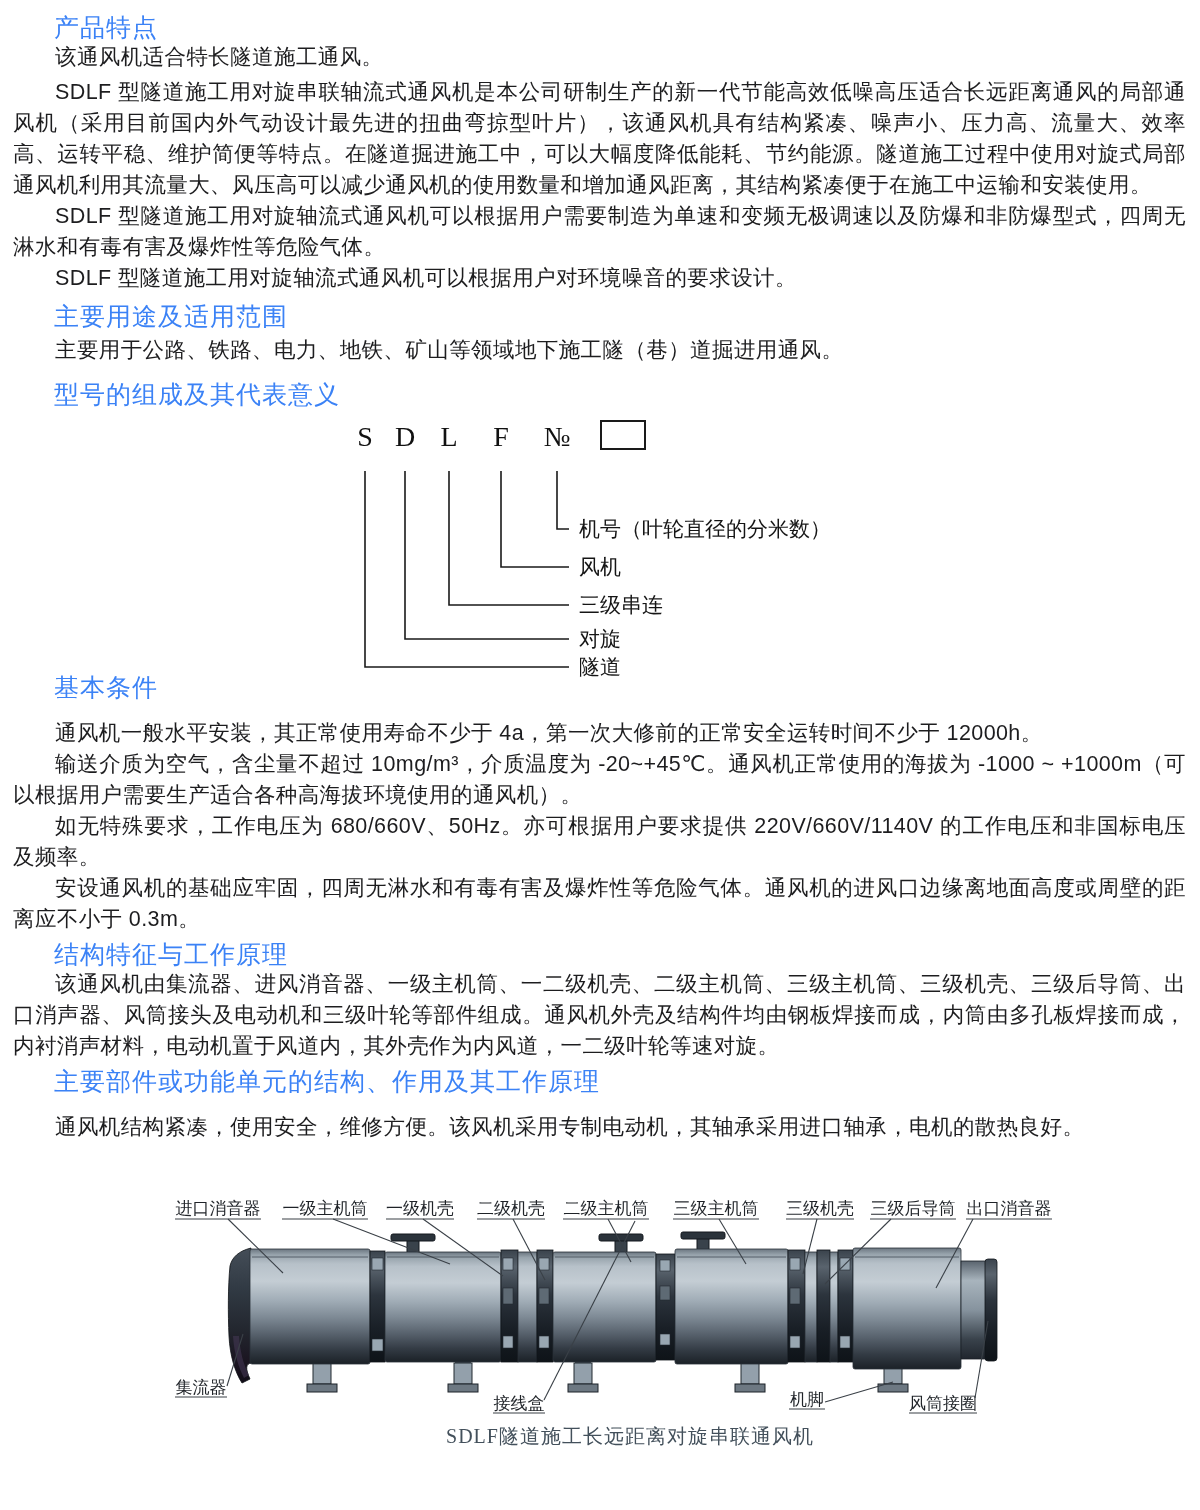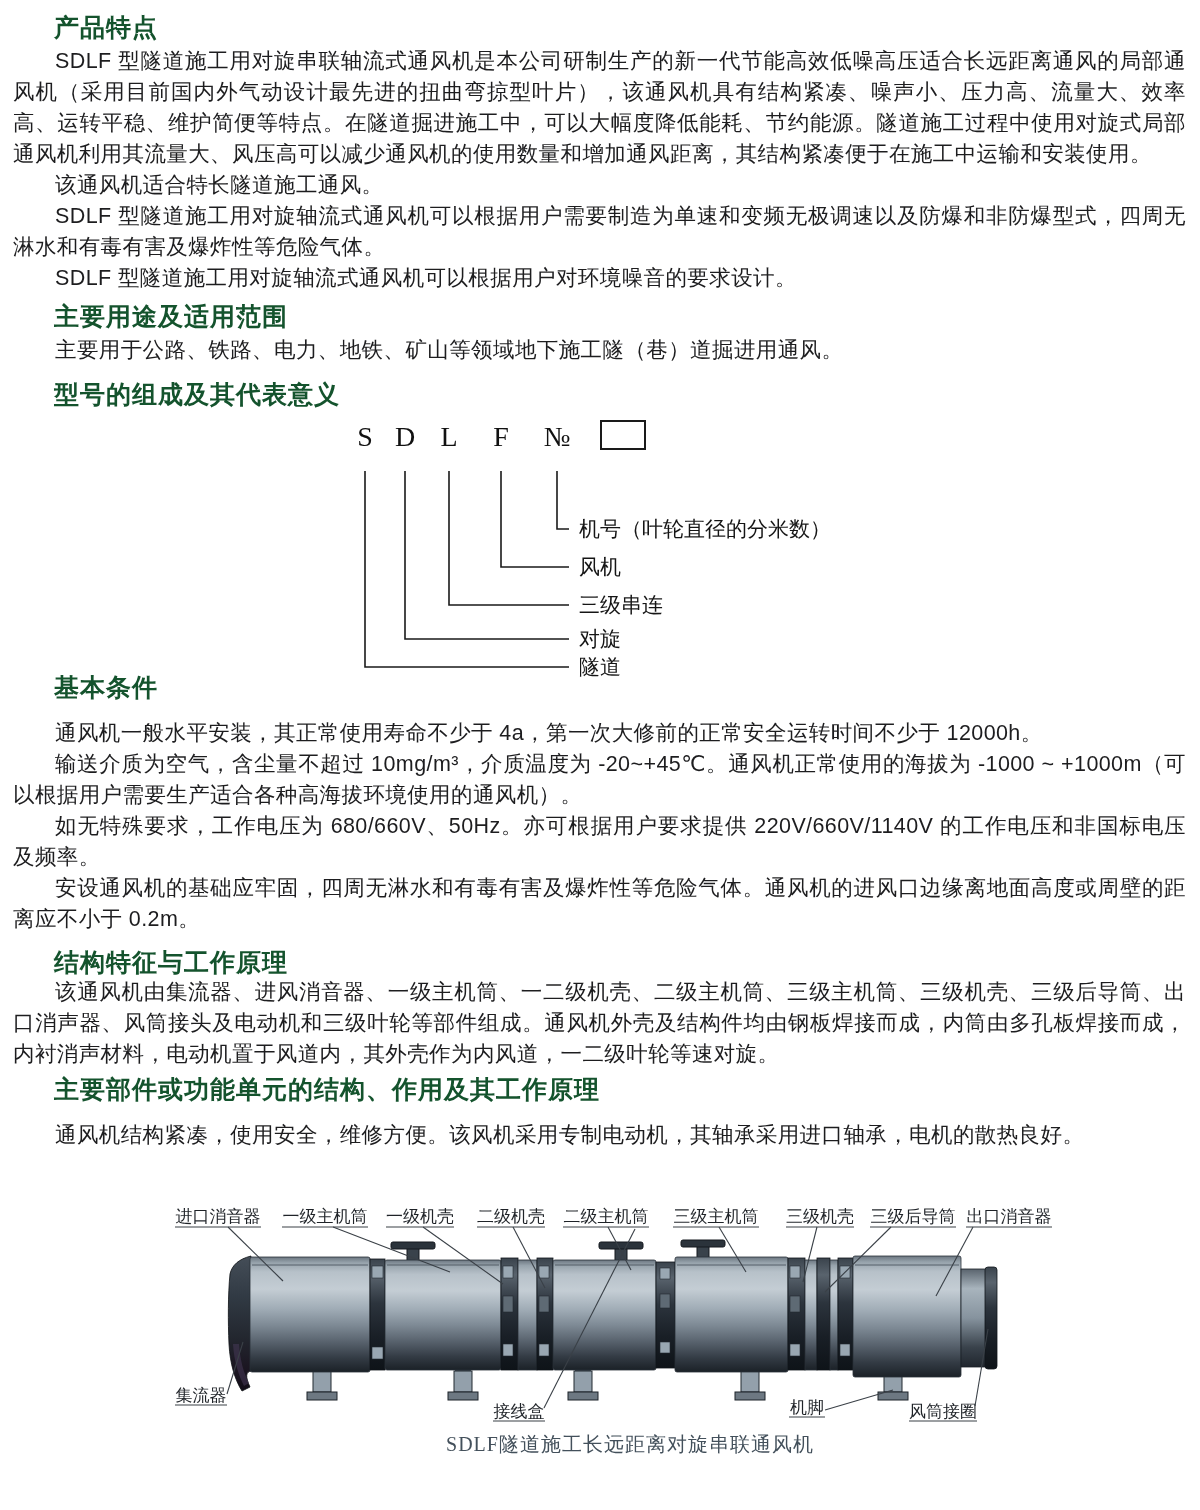--- a/index.html
+++ b/index.html
@@ -3,42 +3,42 @@
 <meta charset="utf-8">
 <style>
   html,body{margin:0;padding:0;background:#ffffff;}
   body{
     width:1200px;height:1510px;overflow:hidden;
     font-family:"Liberation Sans","DejaVu Sans",sans-serif;
     color:#1d1d1f;
   }
   .content{padding:0 14px 0 13px;}
   h2.sec{
-    color:#14532d;font-size:25px;line-height:30px;font-weight:bold;
+    color:#3b82f6;font-size:25px;line-height:30px;font-weight:normal;
     margin:0 0 0 41px;letter-spacing:1px;
   }
   p.body{
     font-size:21.5px;line-height:31px;margin:0;
     text-align:justify;text-indent:42px;letter-spacing:.4px;
   }
   svg{display:block;}
   .svg-label{font-size:17px;fill:#1f2328;font-family:"Liberation Serif","DejaVu Serif",serif;}
   .svg-line{stroke:#3a4047;stroke-width:1.1;fill:none;}
   .model-letter{font-size:28px;fill:#111;font-family:"Liberation Serif","DejaVu Serif",serif;}
   .model-label{font-size:21px;fill:#151515;}
   .model-line{stroke:#1a1a1a;stroke-width:1.6;fill:none;}
 </style>
 </head>
 <body>
 
 <div class="content">
 
   <h2 class="sec" style="margin-top:12px">产品特点</h2>
+  <p class="body">该通风机适合特长隧道施工通风。</p>
   <p class="body" style="margin-top:4px">SDLF 型隧道施工用对旋串联轴流式通风机是本公司研制生产的新一代节能高效低噪高压适合长远距离通风的局部通风机（采用目前国内外气动设计最先进的扭曲弯掠型叶片），该通风机具有结构紧凑、噪声小、压力高、流量大、效率高、运转平稳、维护简便等特点。在隧道掘进施工中，可以大幅度降低能耗、节约能源。隧道施工过程中使用对旋式局部通风机利用其流量大、风压高可以减少通风机的使用数量和增加通风距离，其结构紧凑便于在施工中运输和安装使用。</p>
-  <p class="body">该通风机适合特长隧道施工通风。</p>
   <p class="body">SDLF 型隧道施工用对旋轴流式通风机可以根据用户需要制造为单速和变频无极调速以及防爆和非防爆型式，四周无淋水和有毒有害及爆炸性等危险气体。</p>
   <p class="body">SDLF 型隧道施工用对旋轴流式通风机可以根据用户对环境噪音的要求设计。</p>
 
   <h2 class="sec" style="margin-top:7px">主要用途及适用范围</h2>
   <p class="body" style="margin-top:4px">主要用于公路、铁路、电力、地铁、矿山等领域地下施工隧（巷）道掘进用通风。</p>
 
   <h2 class="sec" style="margin-top:13px">型号的组成及其代表意义</h2>
 
   <svg style="margin-top:5px" width="1200" height="265" viewBox="0 0 1200 265">
     <text class="model-letter" x="352" y="32" text-anchor="middle">S</text>
@@ -60,23 +60,23 @@
     <text class="model-label" x="566" y="160">风机</text>
     <text class="model-label" x="566" y="198">三级串连</text>
     <text class="model-label" x="566" y="232">对旋</text>
     <text class="model-label" x="566" y="260">隧道</text>
   </svg>
 
   <h2 class="sec" style="margin-top:-7px">基本条件</h2>
   <p class="body" style="margin-top:16px">通风机一般水平安装，其正常使用寿命不少于 4a，第一次大修前的正常安全运转时间不少于 12000h。</p>
   <p class="body">输送介质为空气，含尘量不超过 10mg/m³，介质温度为 -20~+45℃。通风机正常使用的海拔为 -1000 ~ +1000m（可以根据用户需要生产适合各种高海拔环境使用的通风机）。</p>
   <p class="body">如无特殊要求，工作电压为 680/660V、50Hz。亦可根据用户要求提供 220V/660V/1140V 的工作电压和非国标电压及频率。</p>
-  <p class="body">安设通风机的基础应牢固，四周无淋水和有毒有害及爆炸性等危险气体。通风机的进风口边缘离地面高度或周壁的距离应不小于 0.2m。</p>
-
-  <h2 class="sec" style="margin-top:12px">结构特征与工作原理</h2>
+  <p class="body">安设通风机的基础应牢固，四周无淋水和有毒有害及爆炸性等危险气体。通风机的进风口边缘离地面高度或周壁的距离应不小于 0.3m。</p>
+
+  <h2 class="sec" style="margin-top:4px">结构特征与工作原理</h2>
   <p class="body" style="">该通风机由集流器、进风消音器、一级主机筒、一二级机壳、二级主机筒、三级主机筒、三级机壳、三级后导筒、出口消声器、风筒接头及电动机和三级叶轮等部件组成。通风机外壳及结构件均由钢板焊接而成，内筒由多孔板焊接而成，内衬消声材料，电动机置于风道内，其外壳作为内风道，一二级叶轮等速对旋。</p>
 
   <h2 class="sec" style="margin-top:4px">主要部件或功能单元的结构、作用及其工作原理</h2>
   <p class="body" style="margin-top:16px">通风机结构紧凑，使用安全，维修方便。该风机采用专制电动机，其轴承采用进口轴承，电机的散热良好。</p>
 
   <svg style="margin-top:43px" width="1200" height="305" viewBox="0 0 1200 305">
     <defs>
       <linearGradient id="cylGrad" x1="0" y1="0" x2="0" y2="1">
         <stop offset="0" stop-color="#6b7680"></stop>
           <stop offset="0.05" stop-color="#97a3ac"></stop>

